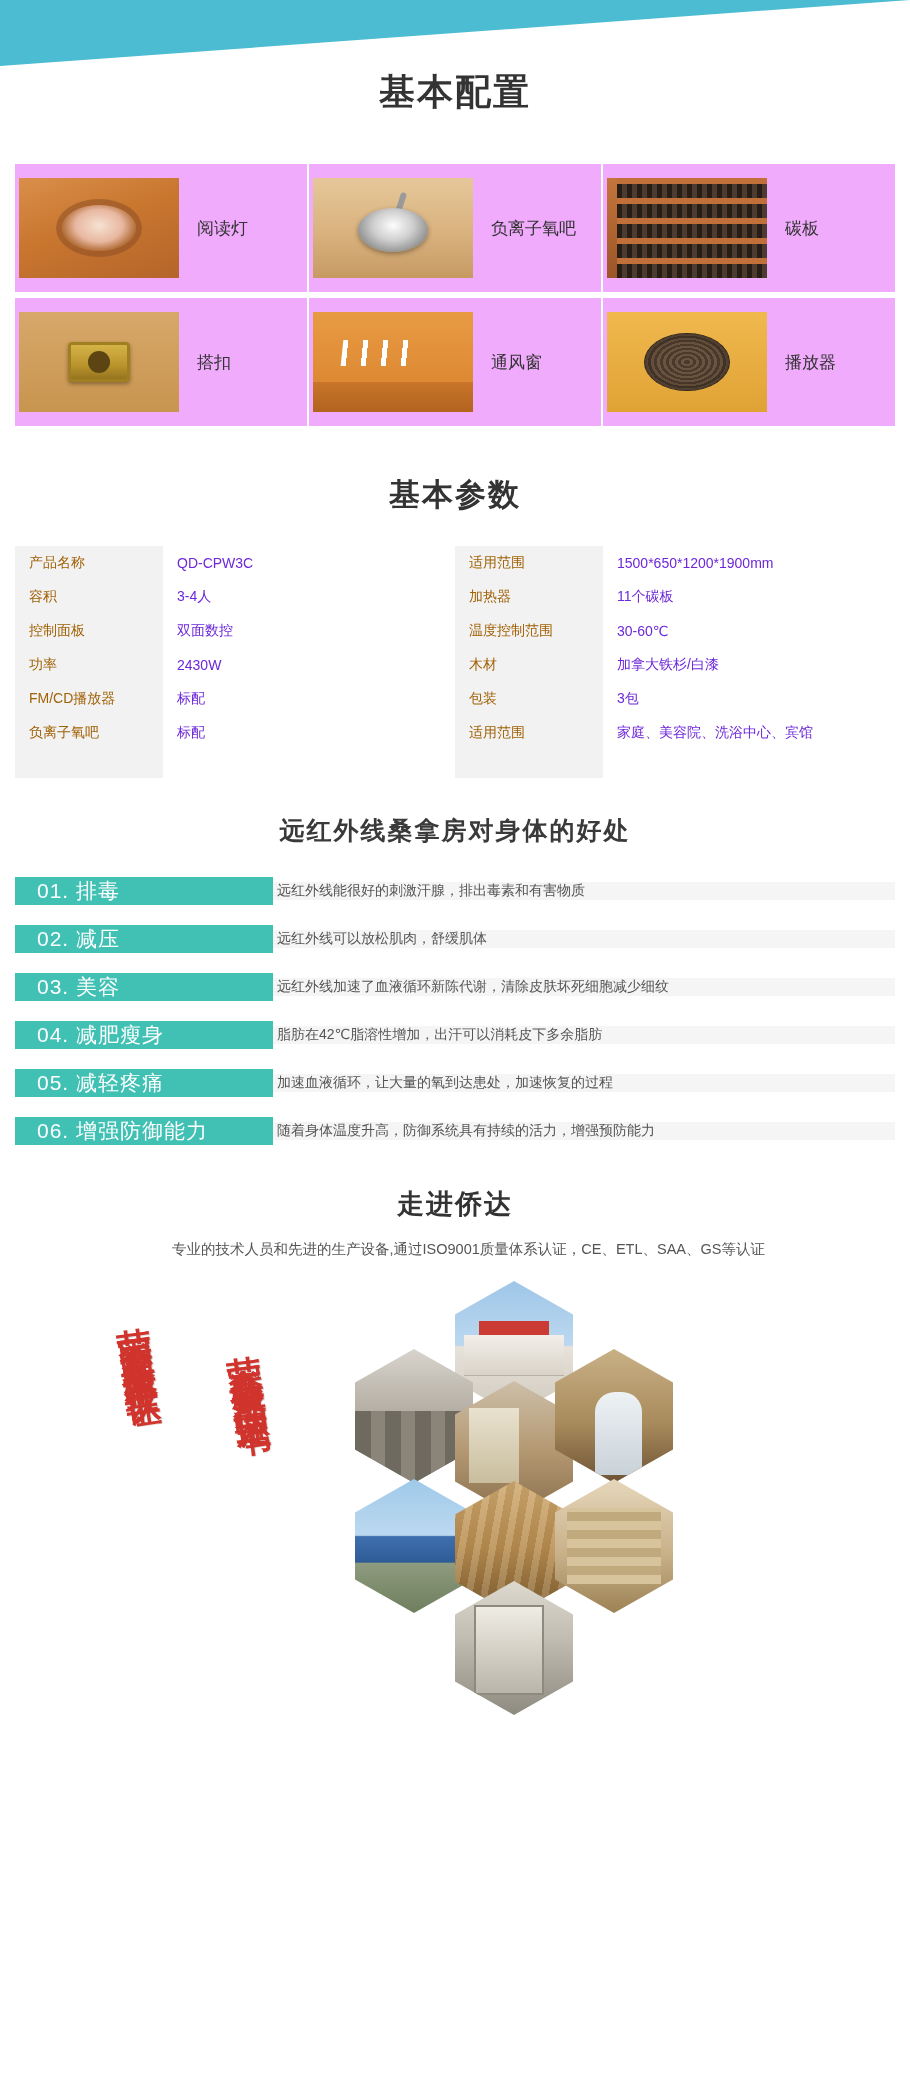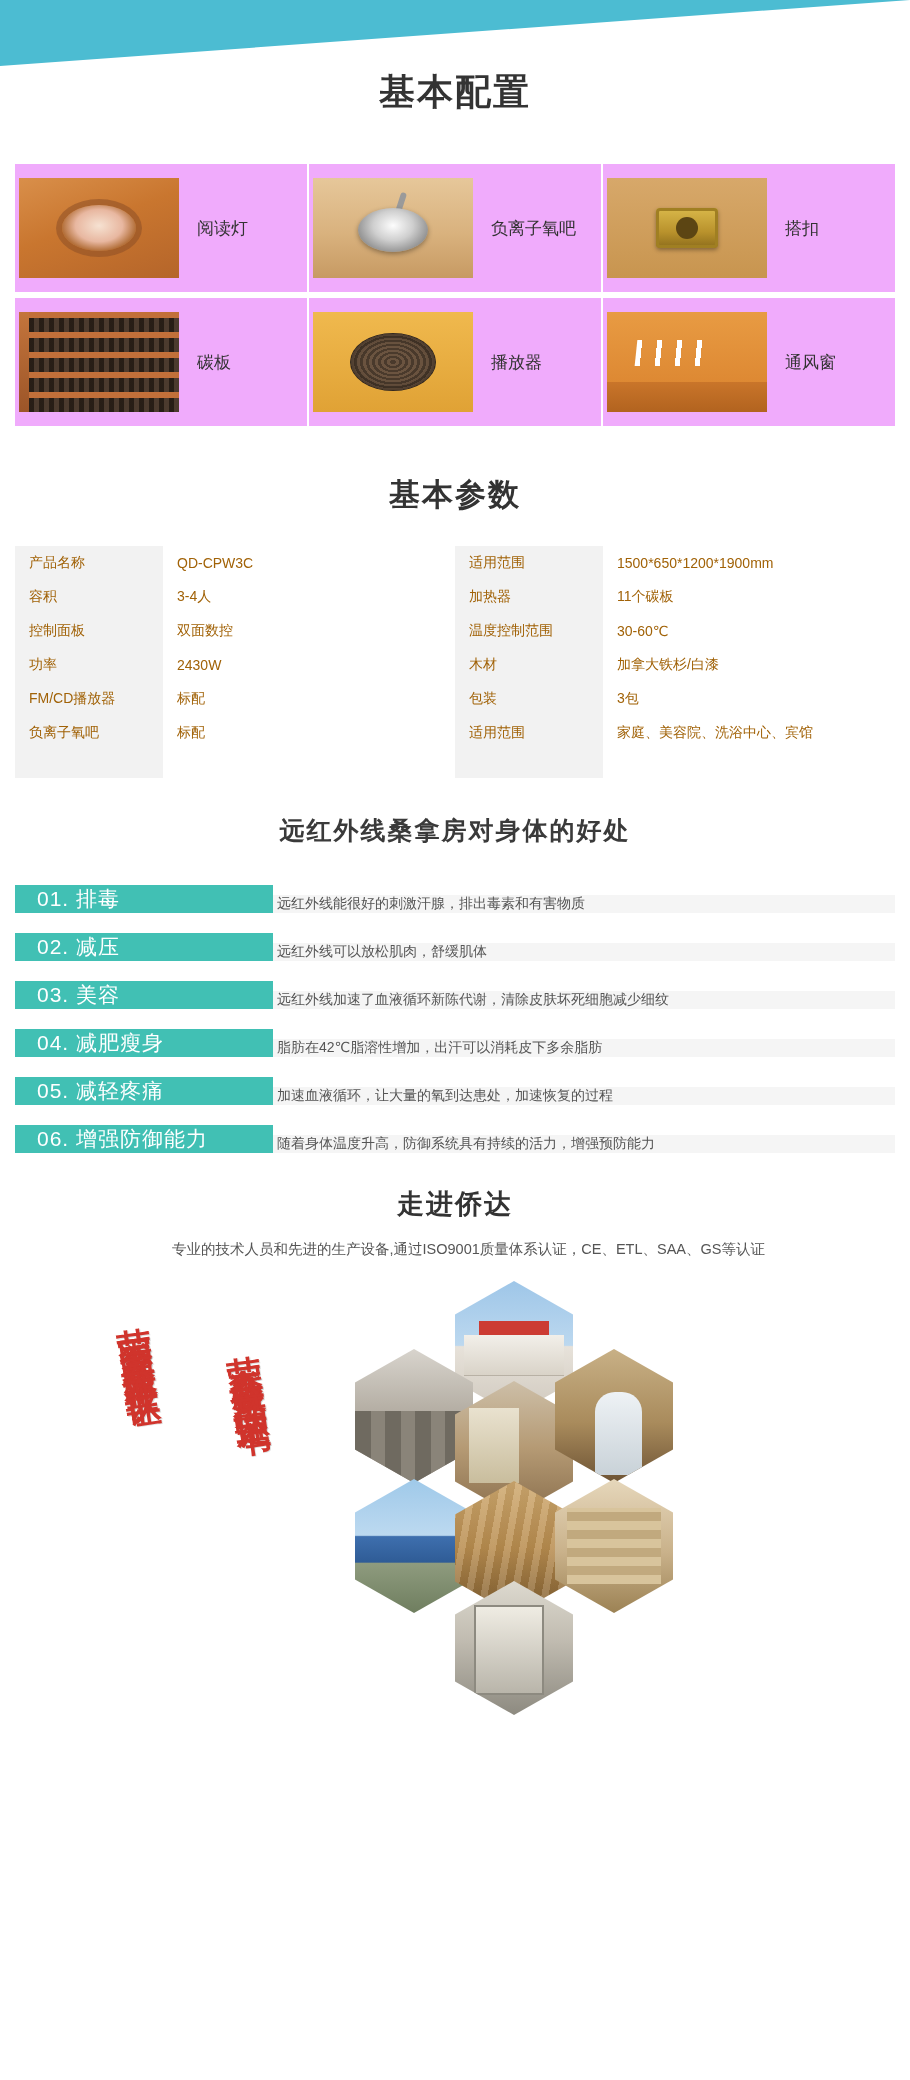--- a/index.html
+++ b/index.html
@@ -184,38 +184,38 @@
     border: 0;
   }
   .param-table td.k {
     background: #f2f2f2;
     width: 148px;
     color: #a16207;
   }
   .param-table td.v {
     background: #fff;
     width: 292px;
-    color: #a16207;
+    color: #6d28d9;
   }
   .param-table tr.spacer td { height: 28px; background:#f2f2f2; }
   .param-table tr.spacer td.v { background:#fff; }
 
   
   .title-benefits {
     margin-top: 36px;
     font-size: 25px;
     color: #3a3a3a;
   }
   .benefits {
     width: 880px;
     margin: 22px auto 0 auto;
   }
   .benefit-row {
     display: flex;
-    align-items: flex-end;
+    align-items: center;
     margin-bottom: 4px;
     height: 44px;
   }
   .benefit-head {
     width: 258px;
     background: #41c0b4;
     color: #fff;
     font-size: 21px;
     display: flex;
     align-items: center;
@@ -336,34 +336,34 @@
   <div class="feature-grid">
     <div class="feature-cell">
       <div class="thumb th-readlight"></div>
       <div class="feature-label">阅读灯</div>
     </div>
     <div class="feature-cell">
       <div class="thumb th-ionbar"></div>
       <div class="feature-label">负离子氧吧</div>
     </div>
     <div class="feature-cell">
+      <div class="thumb th-carbon"></div>
+      <div class="feature-label">碳板</div>
+    </div>
+    <div class="feature-cell">
       <div class="thumb th-latch"></div>
       <div class="feature-label">搭扣</div>
     </div>
     <div class="feature-cell">
-      <div class="thumb th-carbon"></div>
-      <div class="feature-label">碳板</div>
+      <div class="thumb th-vent"></div>
+      <div class="feature-label">通风窗</div>
     </div>
     <div class="feature-cell">
       <div class="thumb th-speaker"></div>
       <div class="feature-label">播放器</div>
-    </div>
-    <div class="feature-cell">
-      <div class="thumb th-vent"></div>
-      <div class="feature-label">通风窗</div>
     </div>
   </div>
 
   <div class="section-title title-basic-params">基本参数</div>
 
   <table class="param-table">
     <tbody>
       <tr>
         <td class="k">产品名称</td>
         <td class="v">QD-CPW3C</td>

